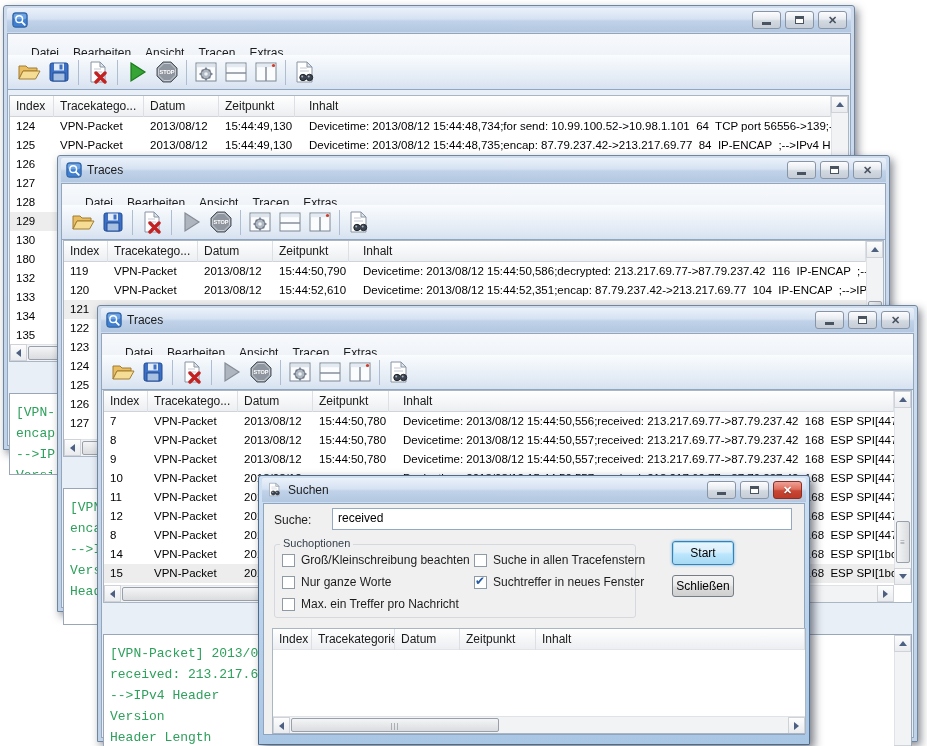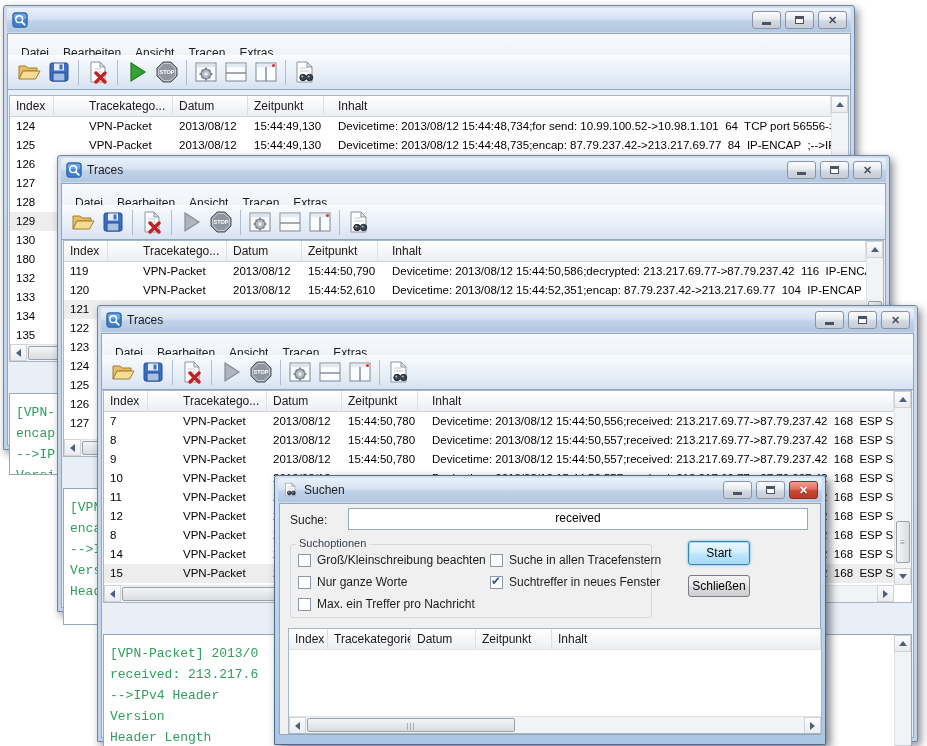--- a/index.html
+++ b/index.html
@@ -18,66 +18,66 @@
           background:linear-gradient(180deg,#fdfdfe,#e7ebf0 45%,#d3d9e1 55%,#c6cdd7); display:flex; align-items:center; justify-content:center; }
   .wbtn .g-min { width:9px; height:3px; background:#4a5360; margin-top:7px; }
   .wbtn .g-max { width:9px; height:8px; border:1.5px solid #4a5360; border-top-width:3px; background:#fff; }
   .wbtn .g-close { font-size:11px; font-weight:bold; color:#4a5360; line-height:1; }
   .wbtn.red { background:linear-gradient(180deg,#f0a096,#df6e5c 45%,#c84634 55%,#bd3a28); border-color:#8c2e20; }
   .wbtn.red .g-close { color:#fff; text-shadow:0 1px 1px rgba(0,0,0,.4); }
 
   .client { position:absolute; left:3px; right:3px; bottom:3px; top:27px; background:#e9eff7; border:1px solid #93a6bd; }
 
   .menubar { position:absolute; left:0; right:0; top:0; height:39px; background:linear-gradient(180deg,#f7f9fc,#eaeff6);
-             border-bottom:1px solid #d4dbe4; display:flex; align-items:center; padding-left:6px; }
+             border-bottom:1px solid #d4dbe4; display:flex; align-items:center; padding-left:16px; }
   .mitem { font-size:12px; color:#1c1c1c; padding:2px 7px; }
   .u-first::first-letter { text-decoration:underline; }
 
   .toolbar { position:absolute; left:0; right:0; top:21px; height:35px;
              background:linear-gradient(180deg,#fafcfe,#e3ebf5 70%,#d7e2f0); border-bottom:1px solid #90a6c2;
              display:flex; align-items:center; padding-left:6px; }
   .tbtn { width:30px; height:29px; display:flex; align-items:center; justify-content:center; }
   .tsep { width:1px; height:25px; background:#aebdd1; margin:0 4px; }
 
   
   .grid { position:absolute; background:#ffffff; border:1px solid #aab6c4; overflow:hidden; }
   .thead { position:absolute; left:0; right:17px; top:0; height:21px; display:flex;
            background:linear-gradient(180deg,#ffffff,#f4f5f7 60%,#eceef1); border-bottom:1px solid #cfd4da; }
   .hcell { font-size:12px; color:#1a1a1a; padding:3px 0 0 6px; border-right:1px solid #dcdfe4; height:21px; overflow:hidden; white-space:nowrap; }
   .tbody { position:absolute; left:0; right:17px; top:21px; overflow:hidden; background:#fff; }
   .trow { display:flex; height:19px; align-items:center; }
   .trow.sel { background:#ededed; }
   .tcell { font-size:11.5px; color:#000; padding-left:6px; white-space:pre; overflow:hidden; height:19px; line-height:19px; }
-  .c0{width:44px;flex:0 0 44px;} .c1{width:90px;flex:0 0 90px;margin-left:29px;} .c2{width:75px;flex:0 0 75px;} .c3{width:76px;flex:0 0 76px;}
+  .c0{width:44px;flex:0 0 44px;} .c1{width:90px;flex:0 0 90px;} .c2{width:75px;flex:0 0 75px;} .c3{width:76px;flex:0 0 76px;}
   .c4{flex:1 1 auto; padding-left:14px;}
 
   
   .sbv { position:absolute; top:0; right:0; width:17px; background:#f2f3f5; border-left:1px solid #dfe2e6; }
   .sbh { position:absolute; left:0; bottom:0; height:17px; background:#f2f3f5; border-top:1px solid #dfe2e6; }
   .sbtn { position:absolute; width:17px; height:17px; background:linear-gradient(180deg,#fdfdfd,#e9ebee); border:1px solid #cfd3d9;
           display:flex; align-items:center; justify-content:center; }
   .a-up{width:0;height:0;border-left:4px solid transparent;border-right:4px solid transparent;border-bottom:5px solid #4d6082;}
   .a-dn{width:0;height:0;border-left:4px solid transparent;border-right:4px solid transparent;border-top:5px solid #4d6082;}
   .a-lf{width:0;height:0;border-top:4px solid transparent;border-bottom:4px solid transparent;border-right:5px solid #4d6082;}
   .a-rt{width:0;height:0;border-top:4px solid transparent;border-bottom:4px solid transparent;border-left:5px solid #4d6082;}
   .thumb { position:absolute; background:linear-gradient(90deg,#f4f5f6,#dadcdf); border:1px solid #9aa0aa; border-radius:2px; }
   .thumb.h { background:linear-gradient(180deg,#f4f5f6,#dadcdf); }
   .grip { position:absolute; left:50%; top:50%; transform:translate(-50%,-50%); color:#8d939c; font-size:8px; letter-spacing:1px; }
 
   
   .green { position:absolute; background:#ffffff; border:1px solid #98a6b8; overflow:hidden;
            font-family:"Liberation Mono",monospace; font-size:13px; color:#2ea05c; line-height:21px; padding:8px 0 0 6px; white-space:pre; }
 
   
-  #dialog { position:absolute; left:274px; top:475px; width:552px; height:270px; z-index:40;
+  #dialog { position:absolute; left:258px; top:475px; width:552px; height:270px; z-index:40;
             background:linear-gradient(180deg,#cfe0f2,#a9c6e4); border:1px solid #4f6b8c; border-radius:3px 3px 0 0;
             box-shadow:4px 4px 10px rgba(30,35,50,.6); }
   #dialog .client { top:27px; left:4px; right:4px; bottom:9px; background:#f0f0f0; border:1px solid #8fa5bd; }
   .dlabel { position:absolute; font-size:12px; color:#1c1c1c; }
-  .dinput { position:absolute; background:#fff; border:1px solid #93a8c1; font-size:12px; color:#000; padding:2px 5px; font-family:"Liberation Sans",sans-serif;text-align:center; }
+  .dinput { position:absolute; background:#fff; border:1px solid #93a8c1; font-size:12px; color:#000; padding:2px 5px; font-family:"Liberation Sans",sans-serif; }
   .groupbox { position:absolute; border:1px solid #d5d9de; border-radius:3px; }
   .gblabel { position:absolute; font-size:11px; color:#35404d; background:#f0f0f0; padding:0 3px; }
   .chkrow { position:absolute; display:flex; align-items:center; }
   .chk { width:13px; height:13px; background:#fff; border:1px solid #8e9aa6; margin-right:6px; position:relative; flex:0 0 13px; }
   .chk.on::after { content:"\2714"; position:absolute; left:0px; top:-3px; font-size:12px; color:#2458a5; }
   .chklabel { font-size:12px; color:#1c1c1c; white-space:nowrap; }
   .btn { position:absolute; font-size:12px; color:#000; display:flex; align-items:center; justify-content:center; border-radius:3px; }
   .btn.default { border:1px solid #3c7fb1; background:linear-gradient(180deg,#eaf6fd,#d7effc 45%,#bde6fd 55%,#a6d9f4);
                  box-shadow:0 0 0 1px #a8dcf5 inset, 0 0 3px #59b2e8; }
   .btn.normal { border:1px solid #747d88; background:linear-gradient(180deg,#f4f4f4,#ebebeb 45%,#dcdcdc 55%,#cfcfcf); }

